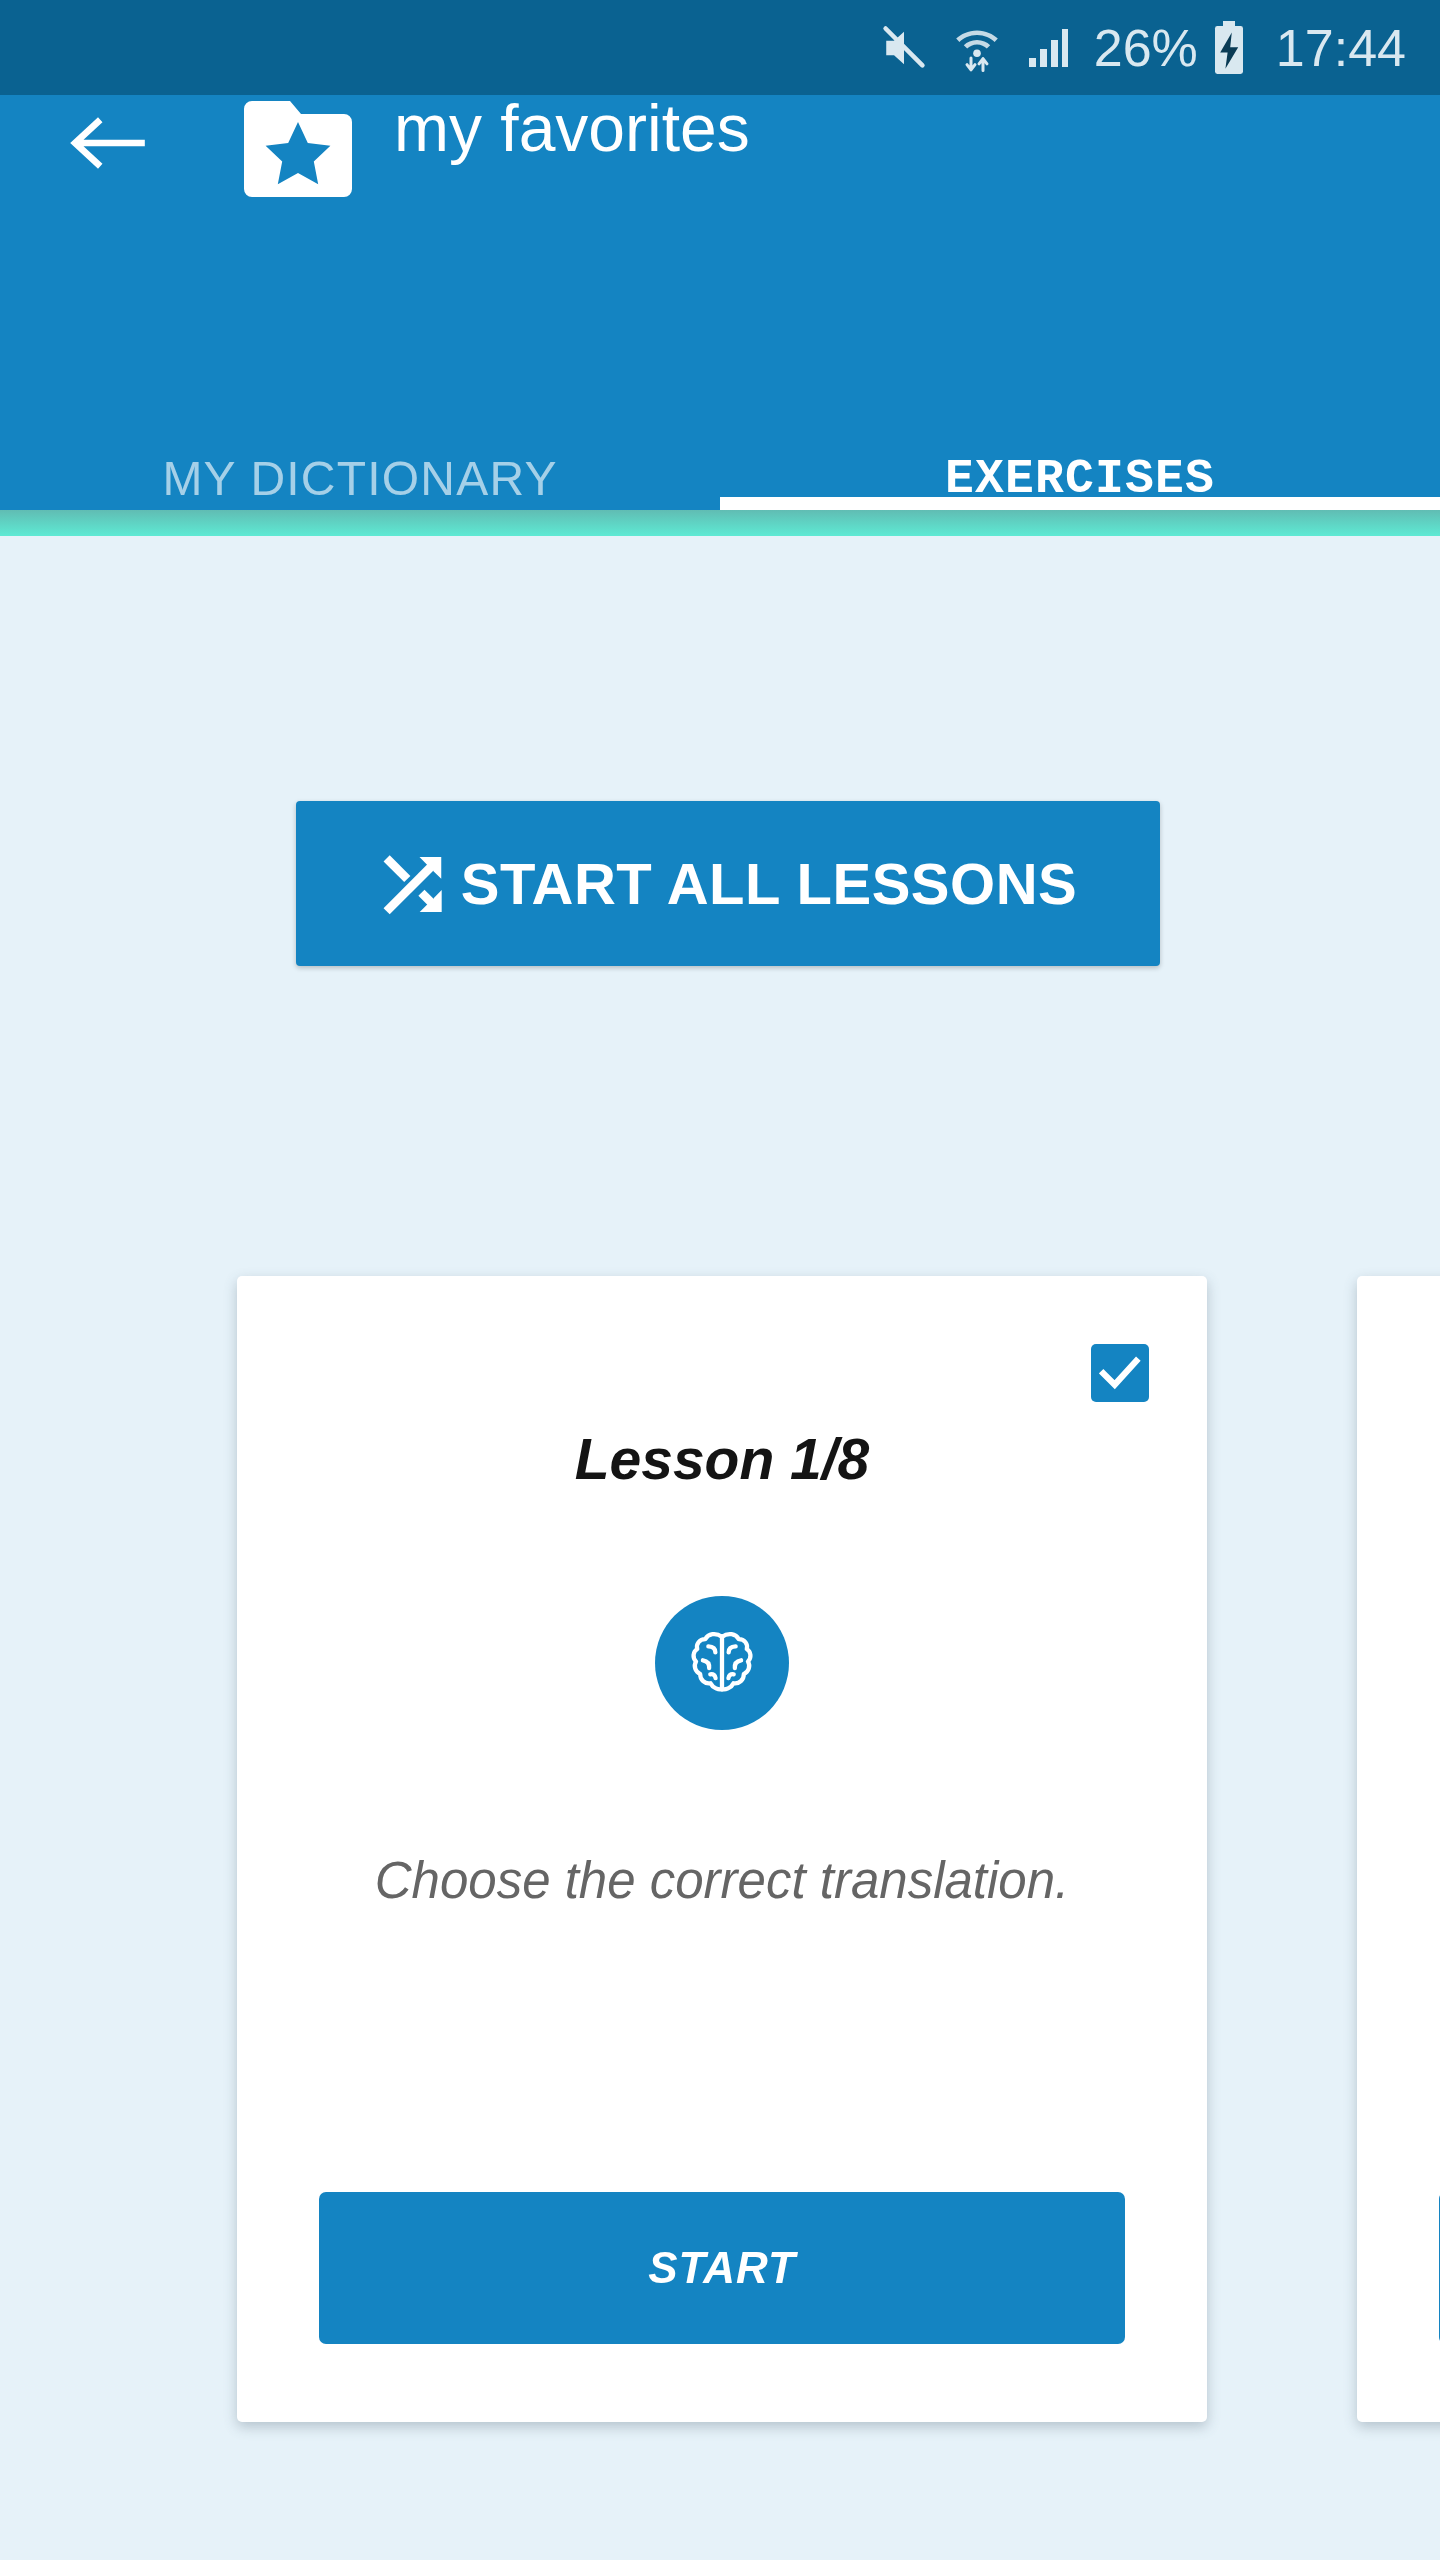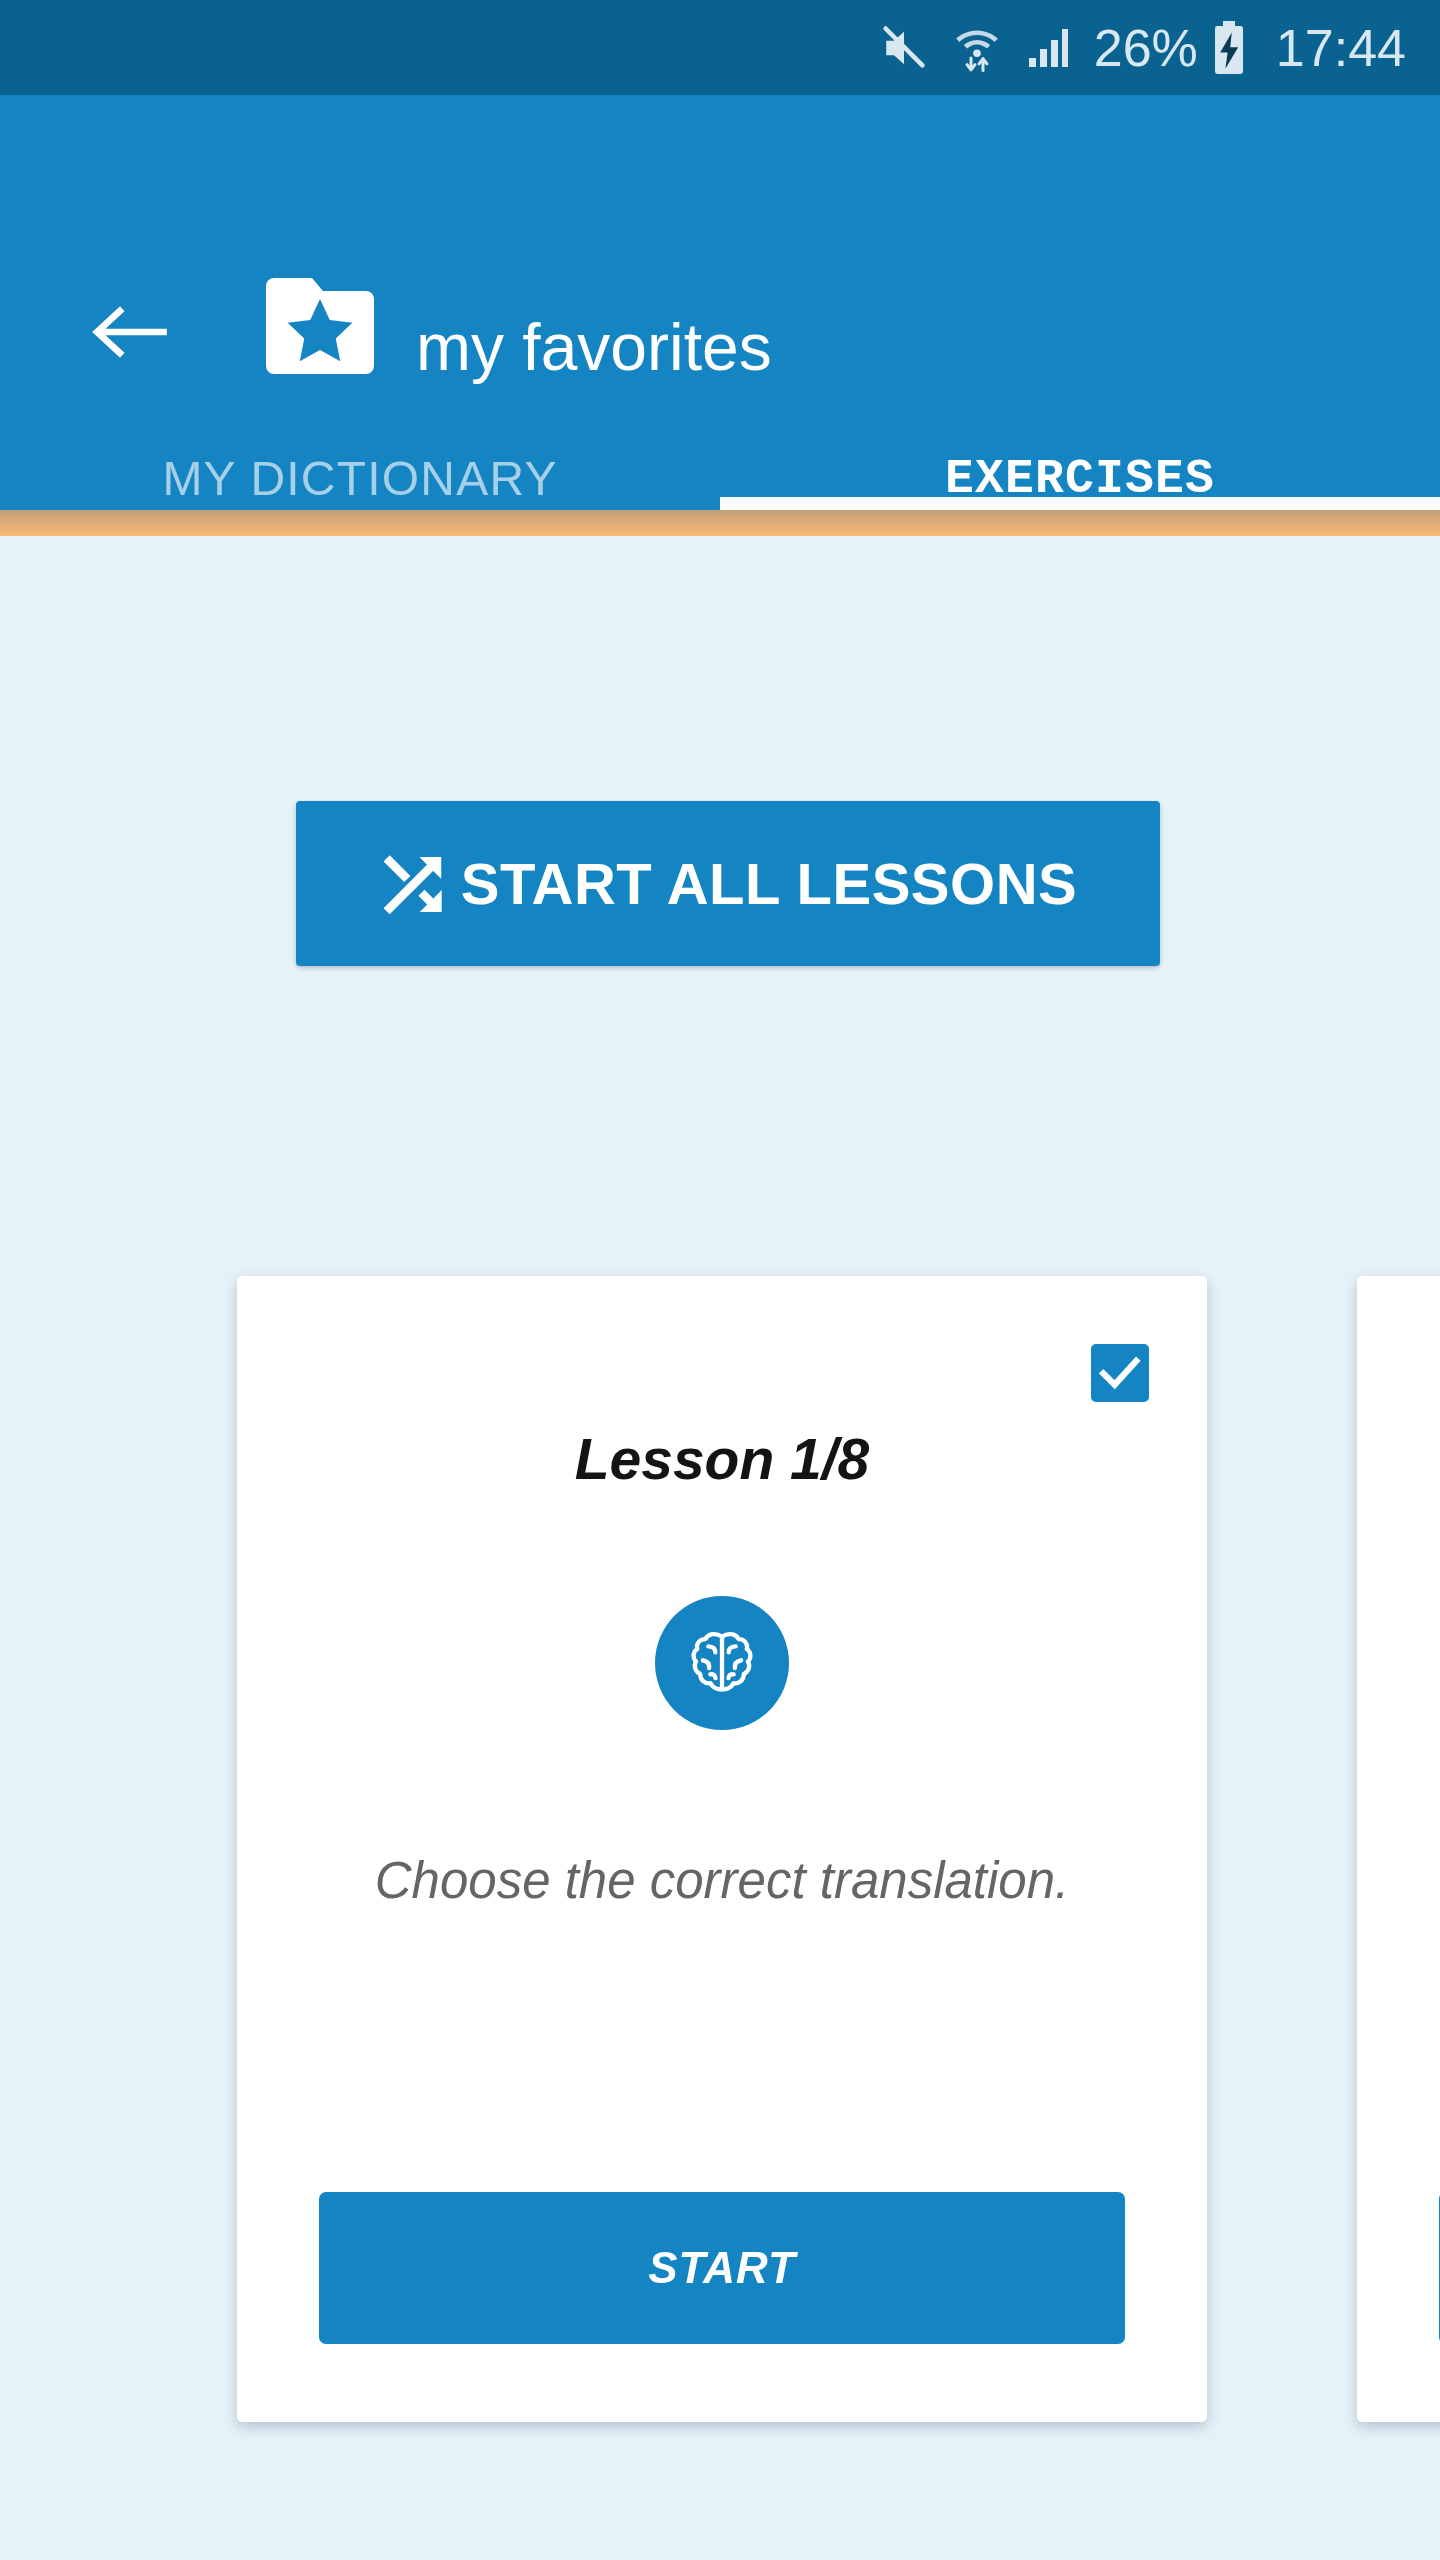--- a/index.html
+++ b/index.html
@@ -9,21 +9,21 @@
     height: 2560px;
     background: #e6f2f9;
     font-family: "Liberation Sans", sans-serif;
     overflow: hidden;
   }
 
   #screen {
     position: relative;
     width: 1440px;
     height: 2560px;
-    background: #fdba74;
+    background: #5eead4;
   }
 
   
   #status-bar {
     position: absolute;
     top: 0; left: 0;
     width: 1440px;
     height: 95px;
     background: #0a6291;
     display: flex;
@@ -65,22 +65,22 @@
     background: linear-gradient(to bottom, rgba(100,120,130,0.40), rgba(100,120,130,0.0));
     pointer-events: none;
   }
 
   #toolbar-row {
     position: absolute;
     top: 0; left: 0;
     width: 1440px;
     height: 285px;
     display: flex;
-    align-items: flex-end;
-    padding-left: 82px;
+    align-items: flex-start;
+    padding-left: 60px;
   }
 
   #back-button {
     width: 96px; height: 96px;
     display: flex; align-items: center; justify-content: center;
     flex: 0 0 auto;
   }
 
   #folder-star-icon {
     width: 120px; height: 108px;

